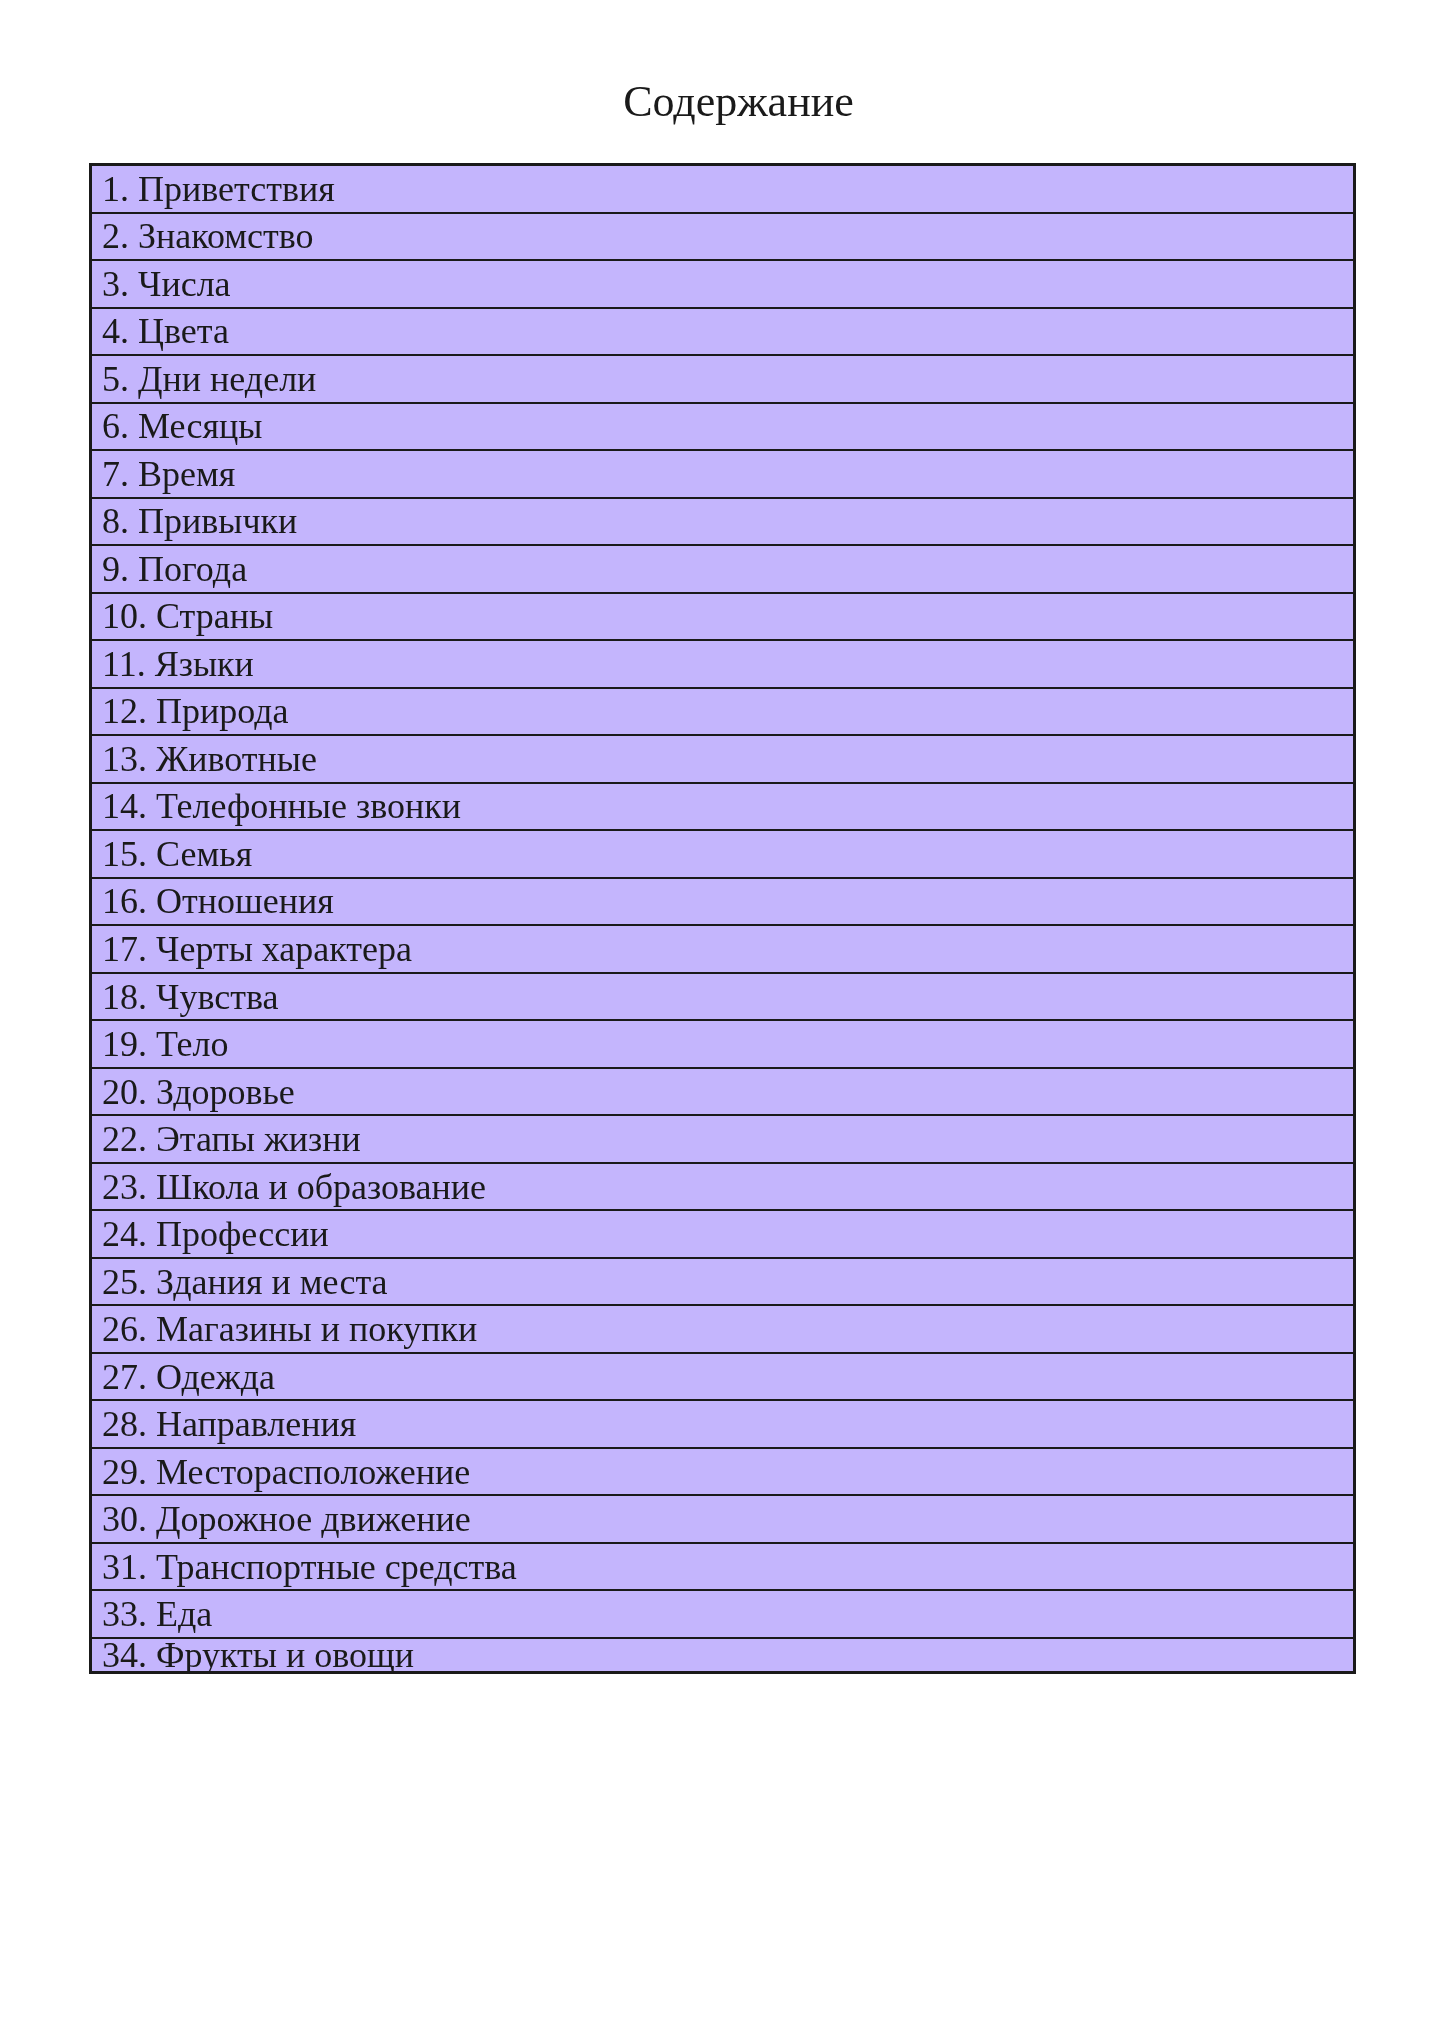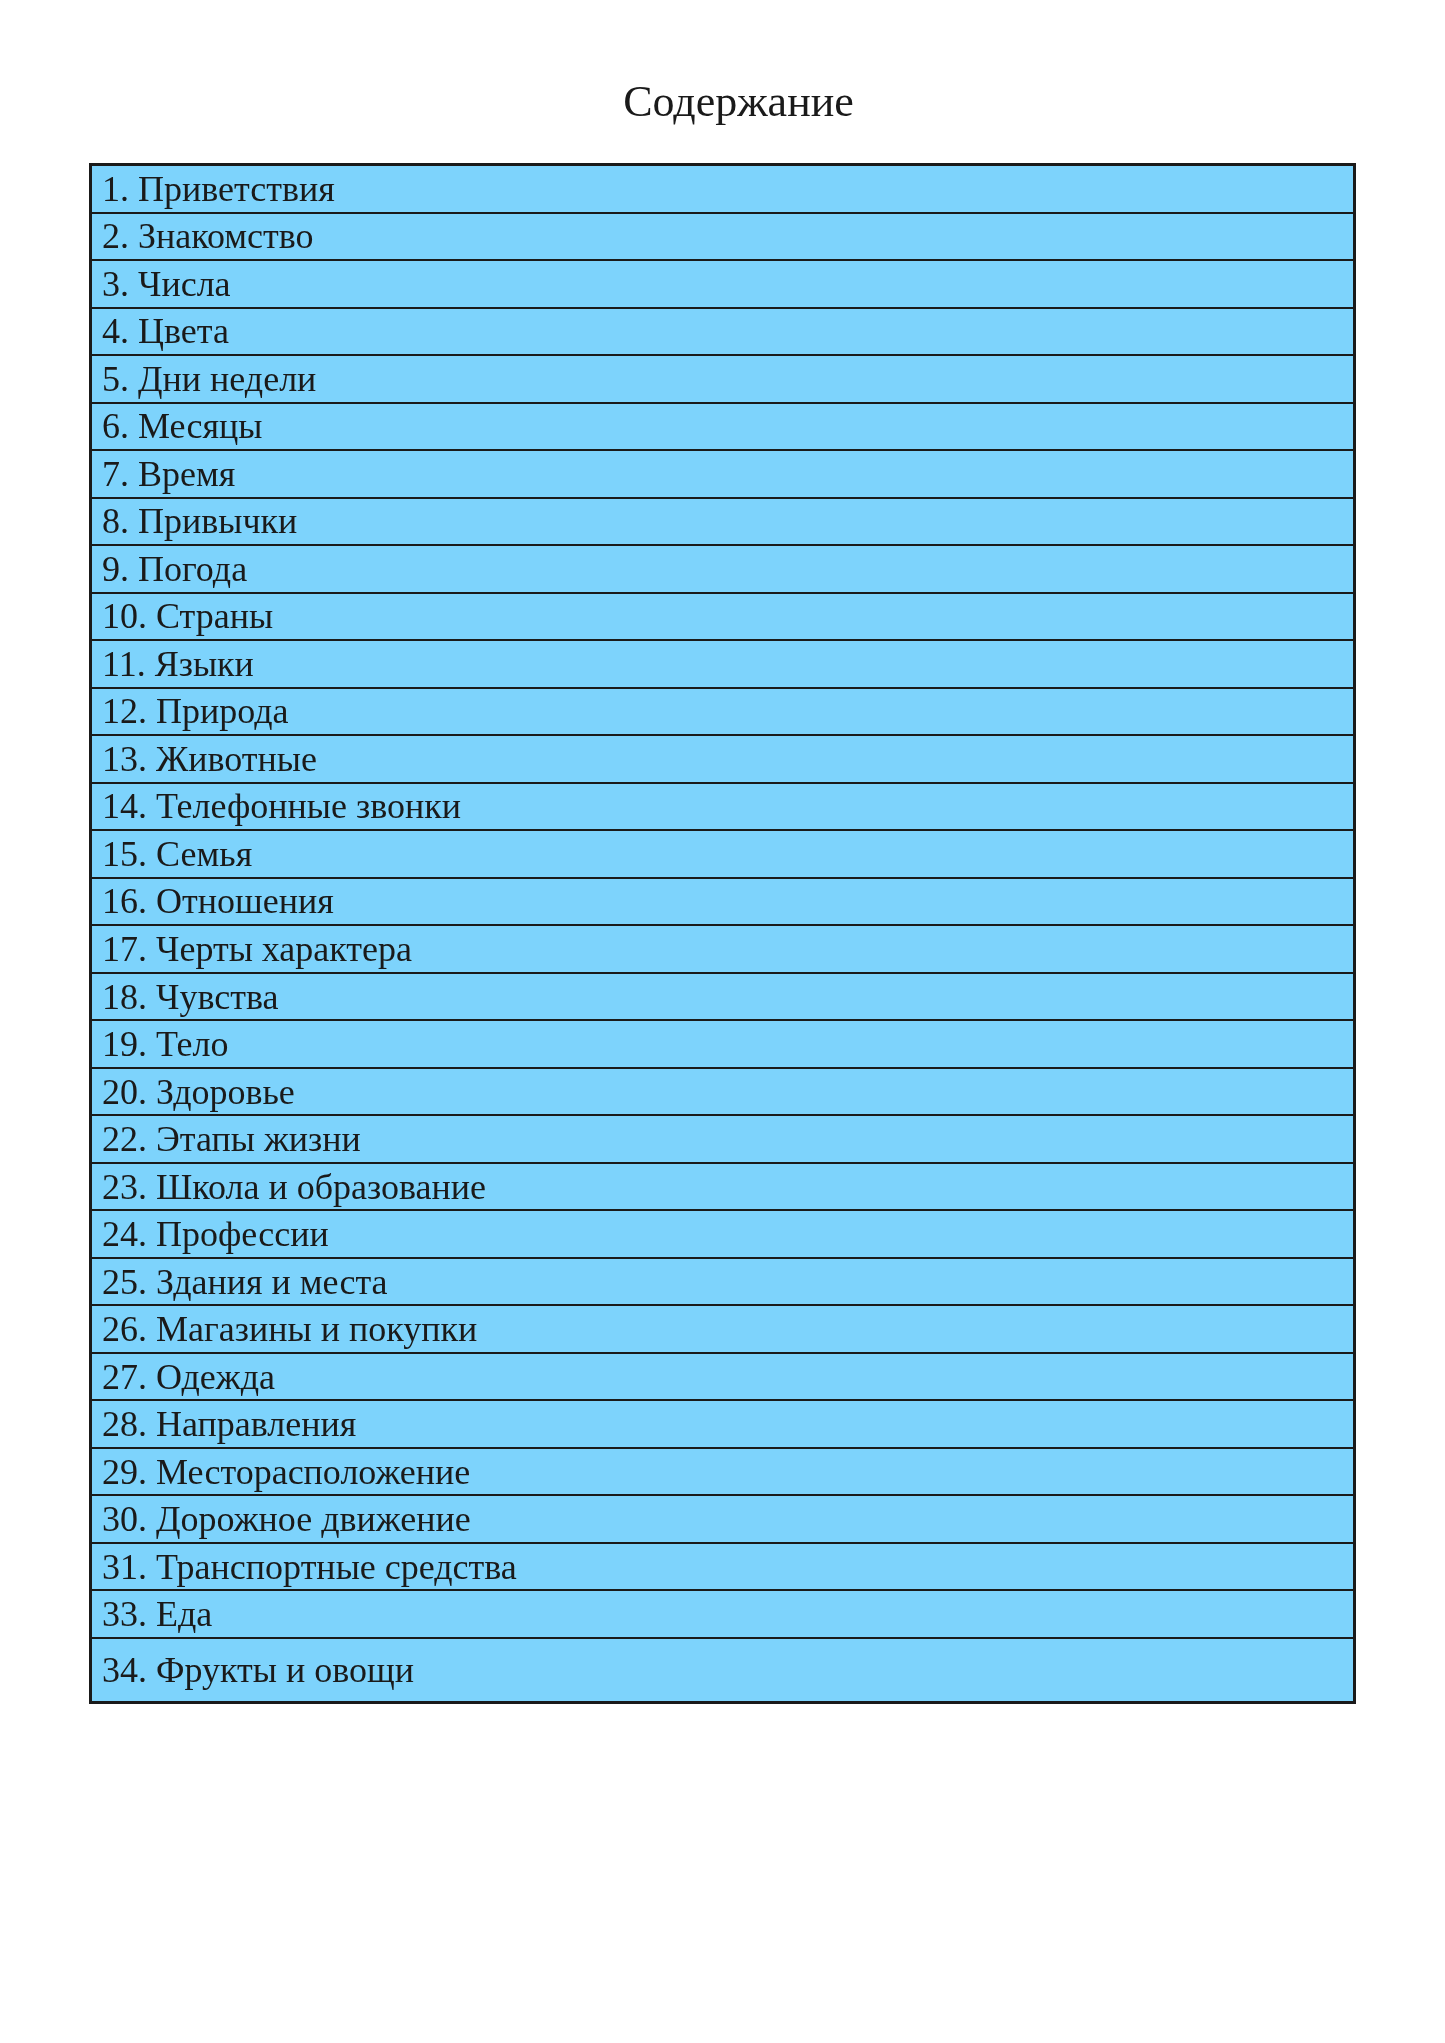--- a/index.html
+++ b/index.html
@@ -26,37 +26,37 @@
     color: #1a1a1a;
     white-space: nowrap;
   }
   .toc-table {
     position: absolute;
     left: 89px;
     top: 163px;
     width: 1267px;
     box-sizing: border-box;
     border: 3px solid #1a1a1a;
-    background: #7dd3fc;
+    background: #c4b5fd;
   }
   .toc-row {
     box-sizing: border-box;
     height: 47.53px;
     border-bottom: 2px solid #1a1a1a;
     display: flex;
     align-items: center;
     padding-left: 10px;
     font-size: 36px;
     line-height: 1;
     white-space: nowrap;
     overflow: hidden;
   }
   .toc-row:last-child {
     border-bottom: none;
-    height: 62px;
+    height: 32px;
   }
   .toc-entry-label {
     display: inline-block;
   }
 </style>
 </head>
 <body>
 
 <div class="page-title">Содержание</div>
 

